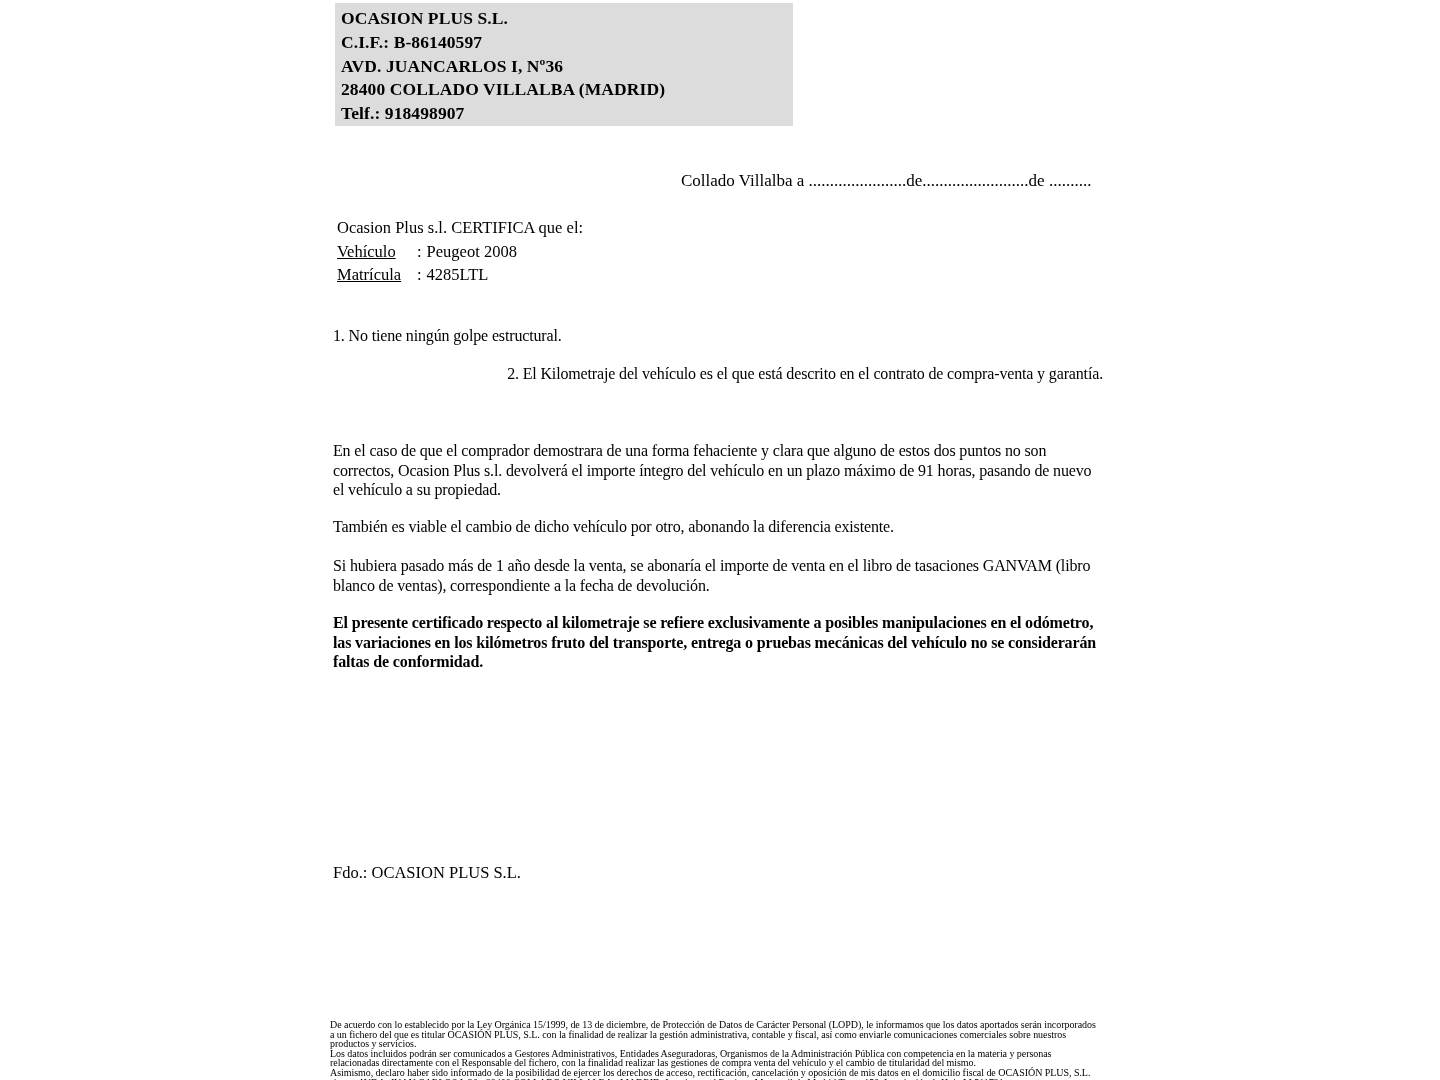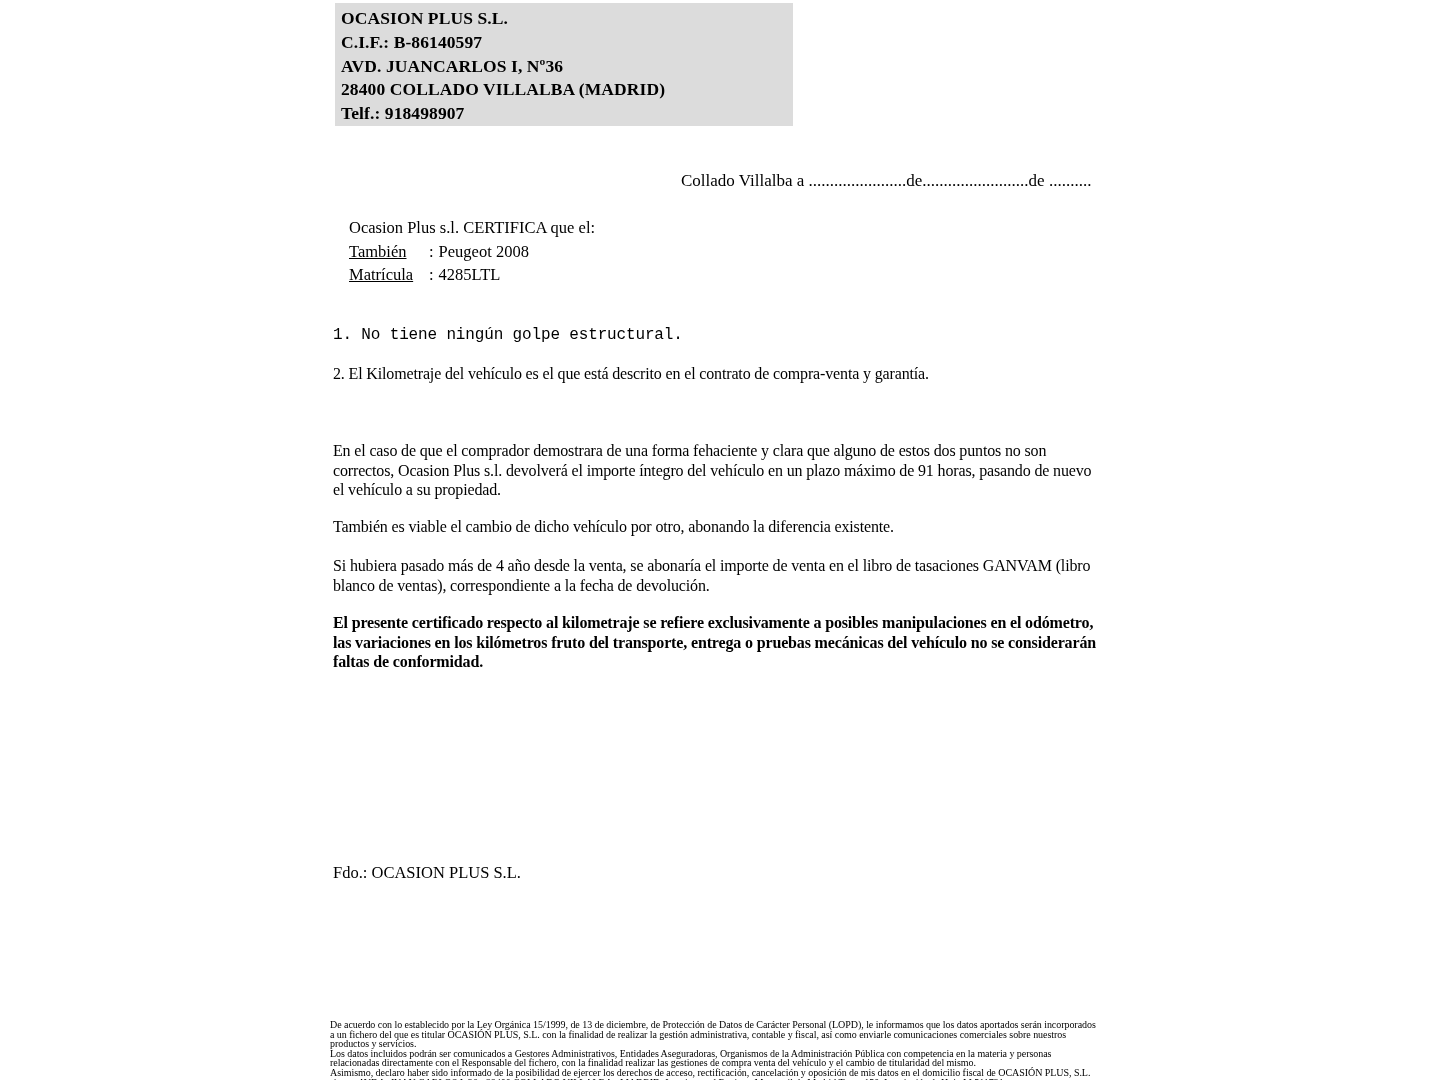--- a/index.html
+++ b/index.html
@@ -42,37 +42,36 @@
     white-space: nowrap;
   }
 
   
   .cert-block {
     position: absolute;
     left: 337px;
     top: 216px;
     font-size: 16.5px;
     line-height: 23.5px;
-    margin-left: 12px;
   }
   .field-label {
     display: inline-block;
     width: 80px;
     text-decoration: underline;
   }
   .field-value { margin-left: 5px; }
 
   
   .body-text {
     font-size: 16px;
     letter-spacing: -0.15px;
     line-height: 19.5px;
   }
-  .point-1 { position: absolute; left: 333px; top: 326px; width: 770px; font-family: Liberation Mono, monospace; }
-  .point-2 { position: absolute; left: 333px; top: 364px; width: 770px; }
+  .point-1 { position: absolute; left: 333px; top: 326px; width: 770px; }
+  .point-2 { position: absolute; left: 333px; top: 364px; width: 770px; text-align: right; }
   .para-1  { position: absolute; left: 333px; top: 441px; width: 768px; }
   .para-2  { position: absolute; left: 333px; top: 517px; width: 768px; }
   .para-3  { position: absolute; left: 333px; top: 556px; width: 768px; }
   .para-4  { position: absolute; left: 333px; top: 613px; width: 768px; font-weight: bold; }
 
   
   .signature {
     position: absolute;
     left: 333px;
     top: 863px;
@@ -102,33 +101,33 @@
     <div>AVD. JUANCARLOS I, Nº36</div>
     <div>28400 COLLADO VILLALBA (MADRID)</div>
     <div>Telf.: 918498907</div>
   </div>
 
   <div class="date-line">Collado Villalba a .......................de.........................de ..........</div>
 
   <div class="cert-block">
     <div>Ocasion Plus s.l. CERTIFICA que el:</div>
     <div>
-      <span class="field-label">También</span><span>:</span><span class="field-value">Peugeot 2008</span>
+      <span class="field-label">Vehículo</span><span>:</span><span class="field-value">Peugeot 2008</span>
     </div>
     <div>
       <span class="field-label">Matrícula</span><span>:</span><span class="field-value">4285LTL</span>
     </div>
   </div>
 
   <div class="body-text point-1">1. No tiene ningún golpe estructural.</div>
   <div class="body-text point-2">2. El Kilometraje del vehículo es el que está descrito en el contrato de compra-venta y garantía.</div>
 
   <div class="body-text para-1">En el caso de que el comprador demostrara de una forma fehaciente y clara que alguno de estos dos puntos no son correctos, Ocasion Plus s.l. devolverá el importe íntegro del vehículo en un plazo máximo de 91 horas, pasando de nuevo el vehículo a su propiedad.</div>
   <div class="body-text para-2">También es viable el cambio de dicho vehículo por otro, abonando la diferencia existente.</div>
-  <div class="body-text para-3">Si hubiera pasado más de 4 año desde la venta, se abonaría el importe de venta en el libro de tasaciones GANVAM (libro blanco de ventas), correspondiente a la fecha de devolución.</div>
+  <div class="body-text para-3">Si hubiera pasado más de 1 año desde la venta, se abonaría el importe de venta en el libro de tasaciones GANVAM (libro blanco de ventas), correspondiente a la fecha de devolución.</div>
   <div class="body-text para-4">El presente certificado respecto al kilometraje se refiere exclusivamente a posibles manipulaciones en el odómetro, las variaciones en los kilómetros fruto del transporte, entrega o pruebas mecánicas del vehículo no se considerarán faltas de conformidad.</div>
 
   <div class="signature">Fdo.: OCASION PLUS S.L.</div>
 
   <div class="legal">
     <p>De acuerdo con lo establecido por la Ley Orgánica 15/1999, de 13 de diciembre, de Protección de Datos de Carácter Personal (LOPD), le informamos que los datos aportados serán incorporados a un fichero del que es titular OCASIÓN PLUS, S.L. con la finalidad de realizar la gestión administrativa, contable y fiscal, así como enviarle comunicaciones comerciales sobre nuestros productos y servicios.</p>
     <p>Los datos incluidos podrán ser comunicados a Gestores Administrativos, Entidades Aseguradoras, Organismos de la Administración Pública con competencia en la materia y personas relacionadas directamente con el Responsable del fichero, con la finalidad realizar las gestiones de compra venta del vehículo y el cambio de titularidad del mismo.</p>
     <p>Asimismo, declaro haber sido informado de la posibilidad de ejercer los derechos de acceso, rectificación, cancelación y oposición de mis datos en el domicilio fiscal de OCASIÓN PLUS, S.L. sito en AVDA. JUAN CARLOS I, 36 - 28400 COLLADO VILLALBA - MADRID. Inscrita en el Registro Mercantil de Madrid Tomo:150, Inscripción:1, Hoja:M 511731</p>
   </div>
 

